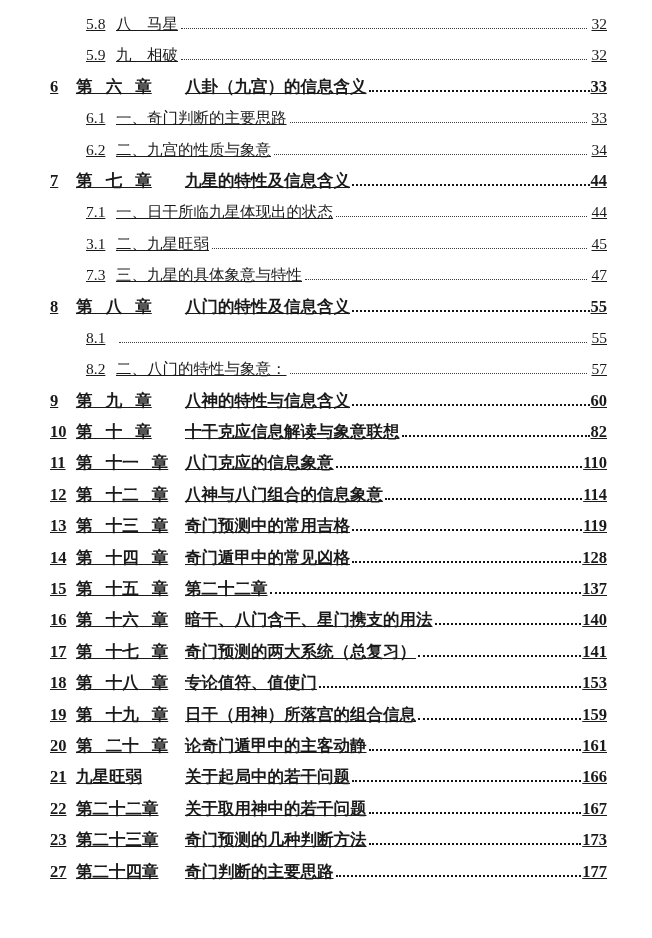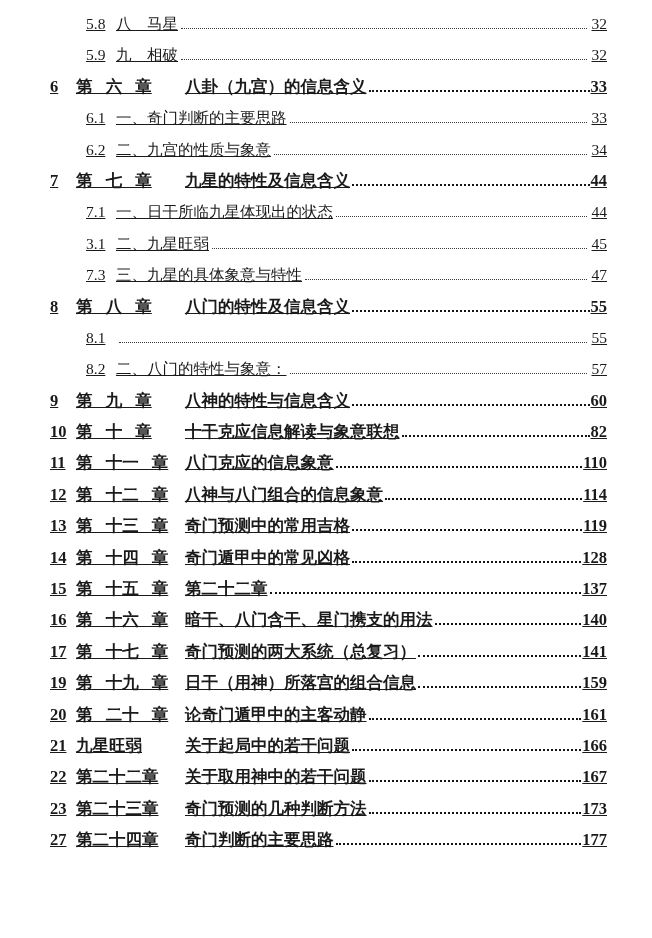--- a/index.html
+++ b/index.html
@@ -244,20 +244,27 @@
   </div>
 
   <div class="row chapter">
     <span class="num">17</span>
     <span class="label">第 十七 章</span>
     <span class="title">奇门预测的两大系统（总复习）</span>
     <span class="leader"></span>
     <span class="pg">141</span>
   </div>
 
+  <div class="row chapter">
+    <span class="num">18</span>
+    <span class="label">第 十八 章</span>
+    <span class="title">专论值符、值使门</span>
+    <span class="leader"></span>
+    <span class="pg">153</span>
+  </div>
 
   <div class="row chapter">
     <span class="num">19</span>
     <span class="label">第 十九 章</span>
     <span class="title">日干（用神）所落宫的组合信息</span>
     <span class="leader"></span>
     <span class="pg">159</span>
   </div>
 
   <div class="row chapter">

